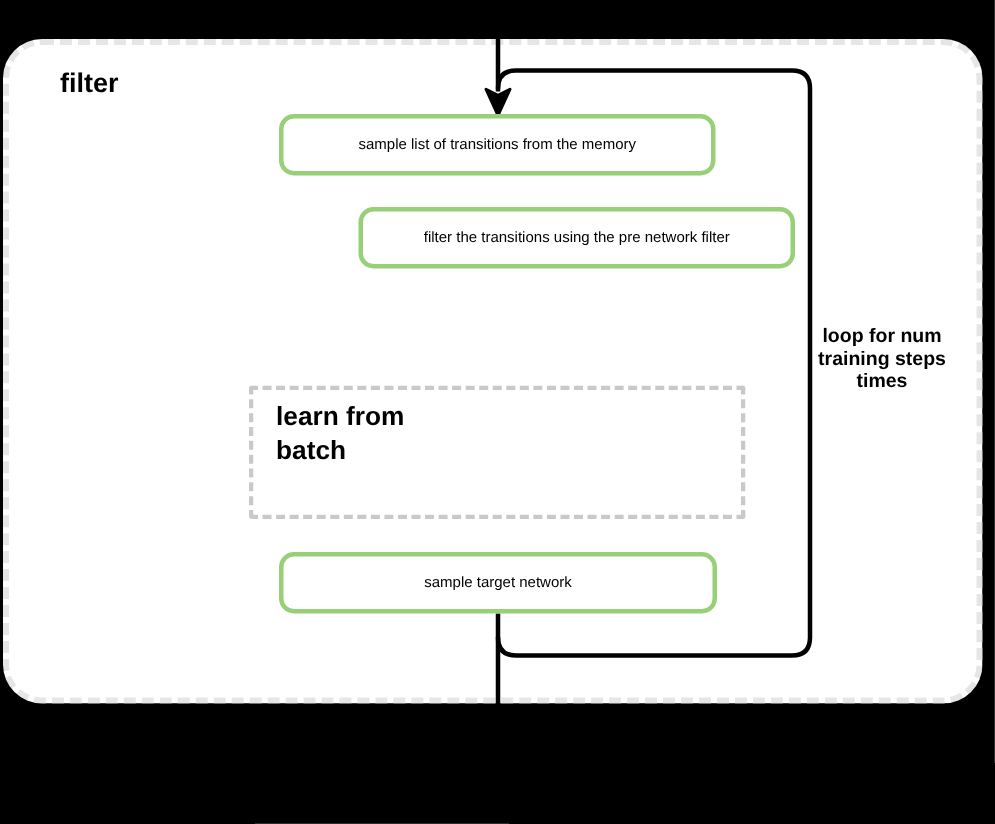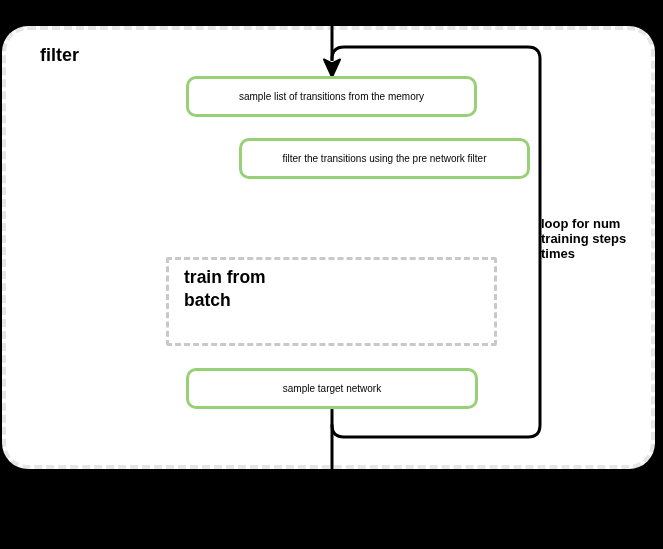--- a/index.html
+++ b/index.html
@@ -53,20 +53,21 @@
     border-radius:2px;
     padding:6px 10px 0 15px;
     font-size:17.5px;font-weight:bold;color:#000;
     line-height:1.3;
     white-space:pre-line;
   }
   .loop-label{
     position:absolute;
     left:541px;top:216px;
     width:94px;
+    text-align:center;
     font-size:13px;font-weight:bold;color:#000;
     line-height:15px;
     white-space:pre-line;
   }
 </style>
 </head>
 <body>
 
 <div class="stage">
 
@@ -87,21 +88,21 @@
 
   <div class="node node-1">
     <span>sample list of transitions from the memory</span>
   </div>
 
   <div class="node node-2">
     <span>filter the transitions using the pre network filter</span>
   </div>
 
 
-  <div class="learn-box">train from
+  <div class="learn-box">learn from
 batch</div>
 
   <div class="node node-update">
     <span>sample target network</span>
   </div>
 
   <div class="loop-label">loop for num
 training steps
 times</div>
 

